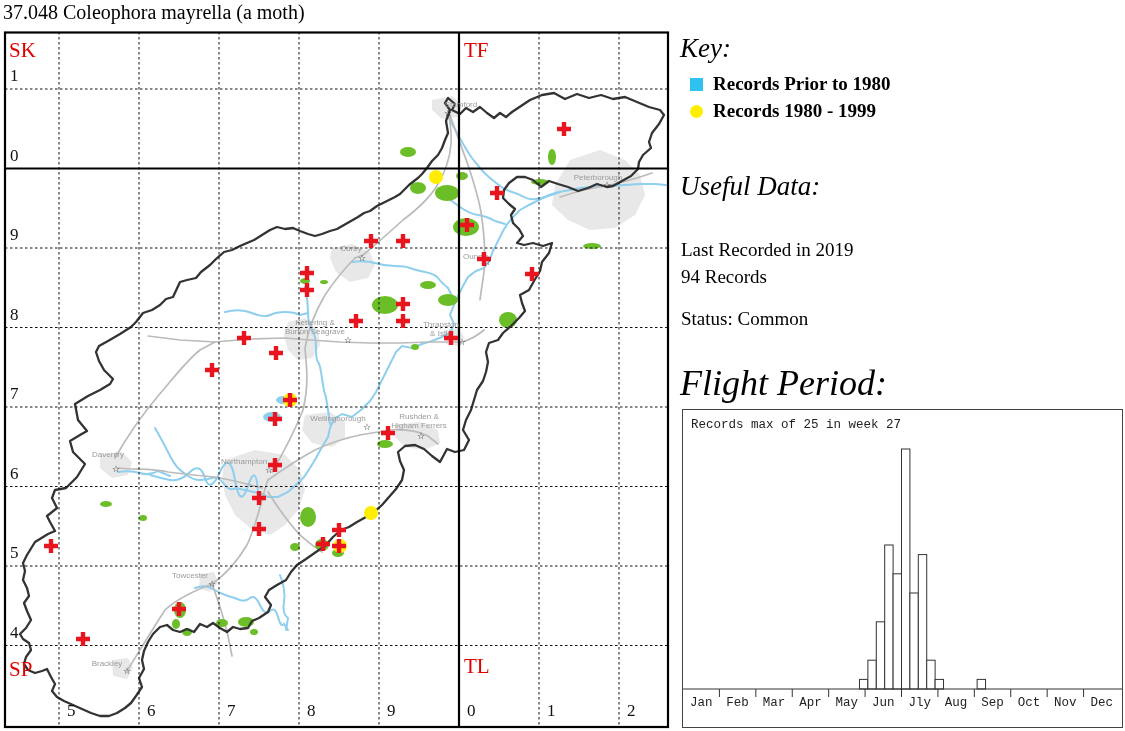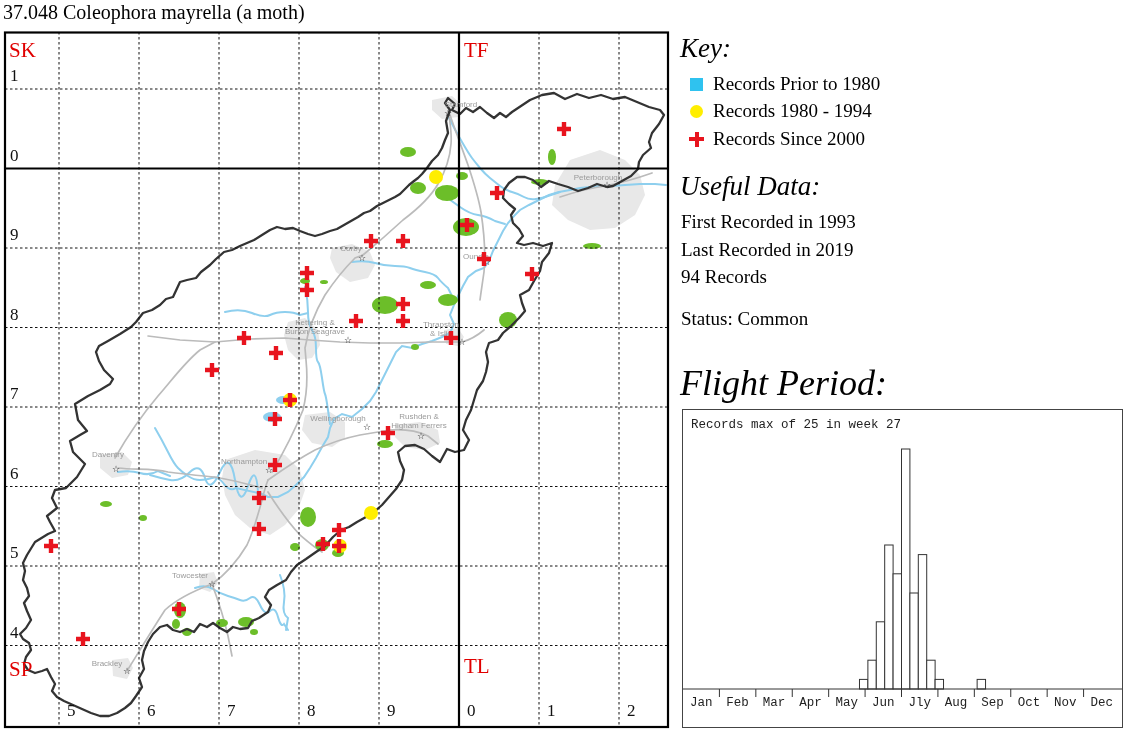--- a/index.html
+++ b/index.html
@@ -16,21 +16,21 @@
   .gdash{stroke:#111;stroke-width:1;stroke-dasharray:2.5,2.5;}
   .gsolid{stroke:#000;stroke-width:2.2;}
   .river{stroke:#8ecfee;stroke-width:2;fill:none;stroke-linecap:round;}
   .road{stroke:#bbb;stroke-width:1.7;fill:none;stroke-linecap:round;}
   .urban{fill:#e8e8e8;}
   .wood{fill:#6cbe29;}
   .boundary{fill:none;stroke:#333;stroke-width:2.3;stroke-linejoin:round;}
   
   .heading{font-size:27px;white-space:nowrap;font-style:italic;}
   .kv{font-size:19px;white-space:nowrap;}
-  .keyrow{display:flex;align-items:center;height:20px;}
+  .keyrow{display:flex;align-items:center;height:20px;font-weight:bold;}
   .sw{display:inline-block;width:13px;height:13px;margin-right:10px;flex:none;position:relative;}
   .sw.circle{border-radius:50%;}
   .sw.cross{background:transparent !important;}
   .sw.cross::before{content:"";position:absolute;left:4.5px;top:-1px;width:4px;height:15px;background:var(--c);}
   .sw.cross::after{content:"";position:absolute;top:4.5px;left:-1px;width:15px;height:4px;background:var(--c);}
   
   .bar{fill:#fff;stroke:#333;stroke-width:1;}
   .axis{stroke:#333;stroke-width:1;}
   .mono{font:12.5px "Liberation Mono","DejaVu Sans Mono",monospace;fill:#222;}
 </style>
@@ -224,29 +224,24 @@
   </svg>
 
   <div class="abs heading" style="left:680px;top:33px">Key:</div>
 
   <div class="abs keyrow" style="left:690px;top:74px">
     <span class="sw" style="background: rgb(47, 194, 239); --c: #2fc2ef;"></span>
     <span class="kv">Records Prior to 1980</span>
   </div>
   <div class="abs keyrow" style="left:690px;top:101px">
     <span class="sw circle" style="background: rgb(255, 238, 0); --c: #ffee00;"></span>
-    <span class="kv">Records 1980 - 1994</span>
+    <span class="kv">Records 1980 - 1999</span>
   </div>
-  <div class="abs keyrow" style="left:690px;top:129px">
-    <span class="sw cross" style="background: rgb(232, 20, 30); --c: #e8141e;"></span>
-    <span class="kv">Records Since 2000</span>
-  </div>
 
   <div class="abs heading" style="left:680px;top:171px">Useful Data:</div>
-  <div class="abs kv" style="left:681px;top:211px">First Recorded in 1993</div>
   <div class="abs kv" style="left:681px;top:239px">Last Recorded in 2019</div>
   <div class="abs kv" style="left:681px;top:266px">94 Records</div>
   <div class="abs kv" style="left:681px;top:308px">Status: Common</div>
 
   <div class="abs heading" style="left:680px;top:362px;font-size:36px">Flight Period:</div>
 
   <svg id="chartsvg" class="abs" style="left:682px;top:409px" width="441" height="319" viewBox="0 0 441 319">
       <rect x="0.5" y="0.5" width="440" height="318" fill="#fff" stroke="#444" stroke-width="1"></rect>
       <text x="9" y="19" class="mono">Records max of 25 in week 27</text>
       <rect x="177.48076923076923" y="270.4" width="8.403846153846153" height="9.6" class="bar"></rect>

